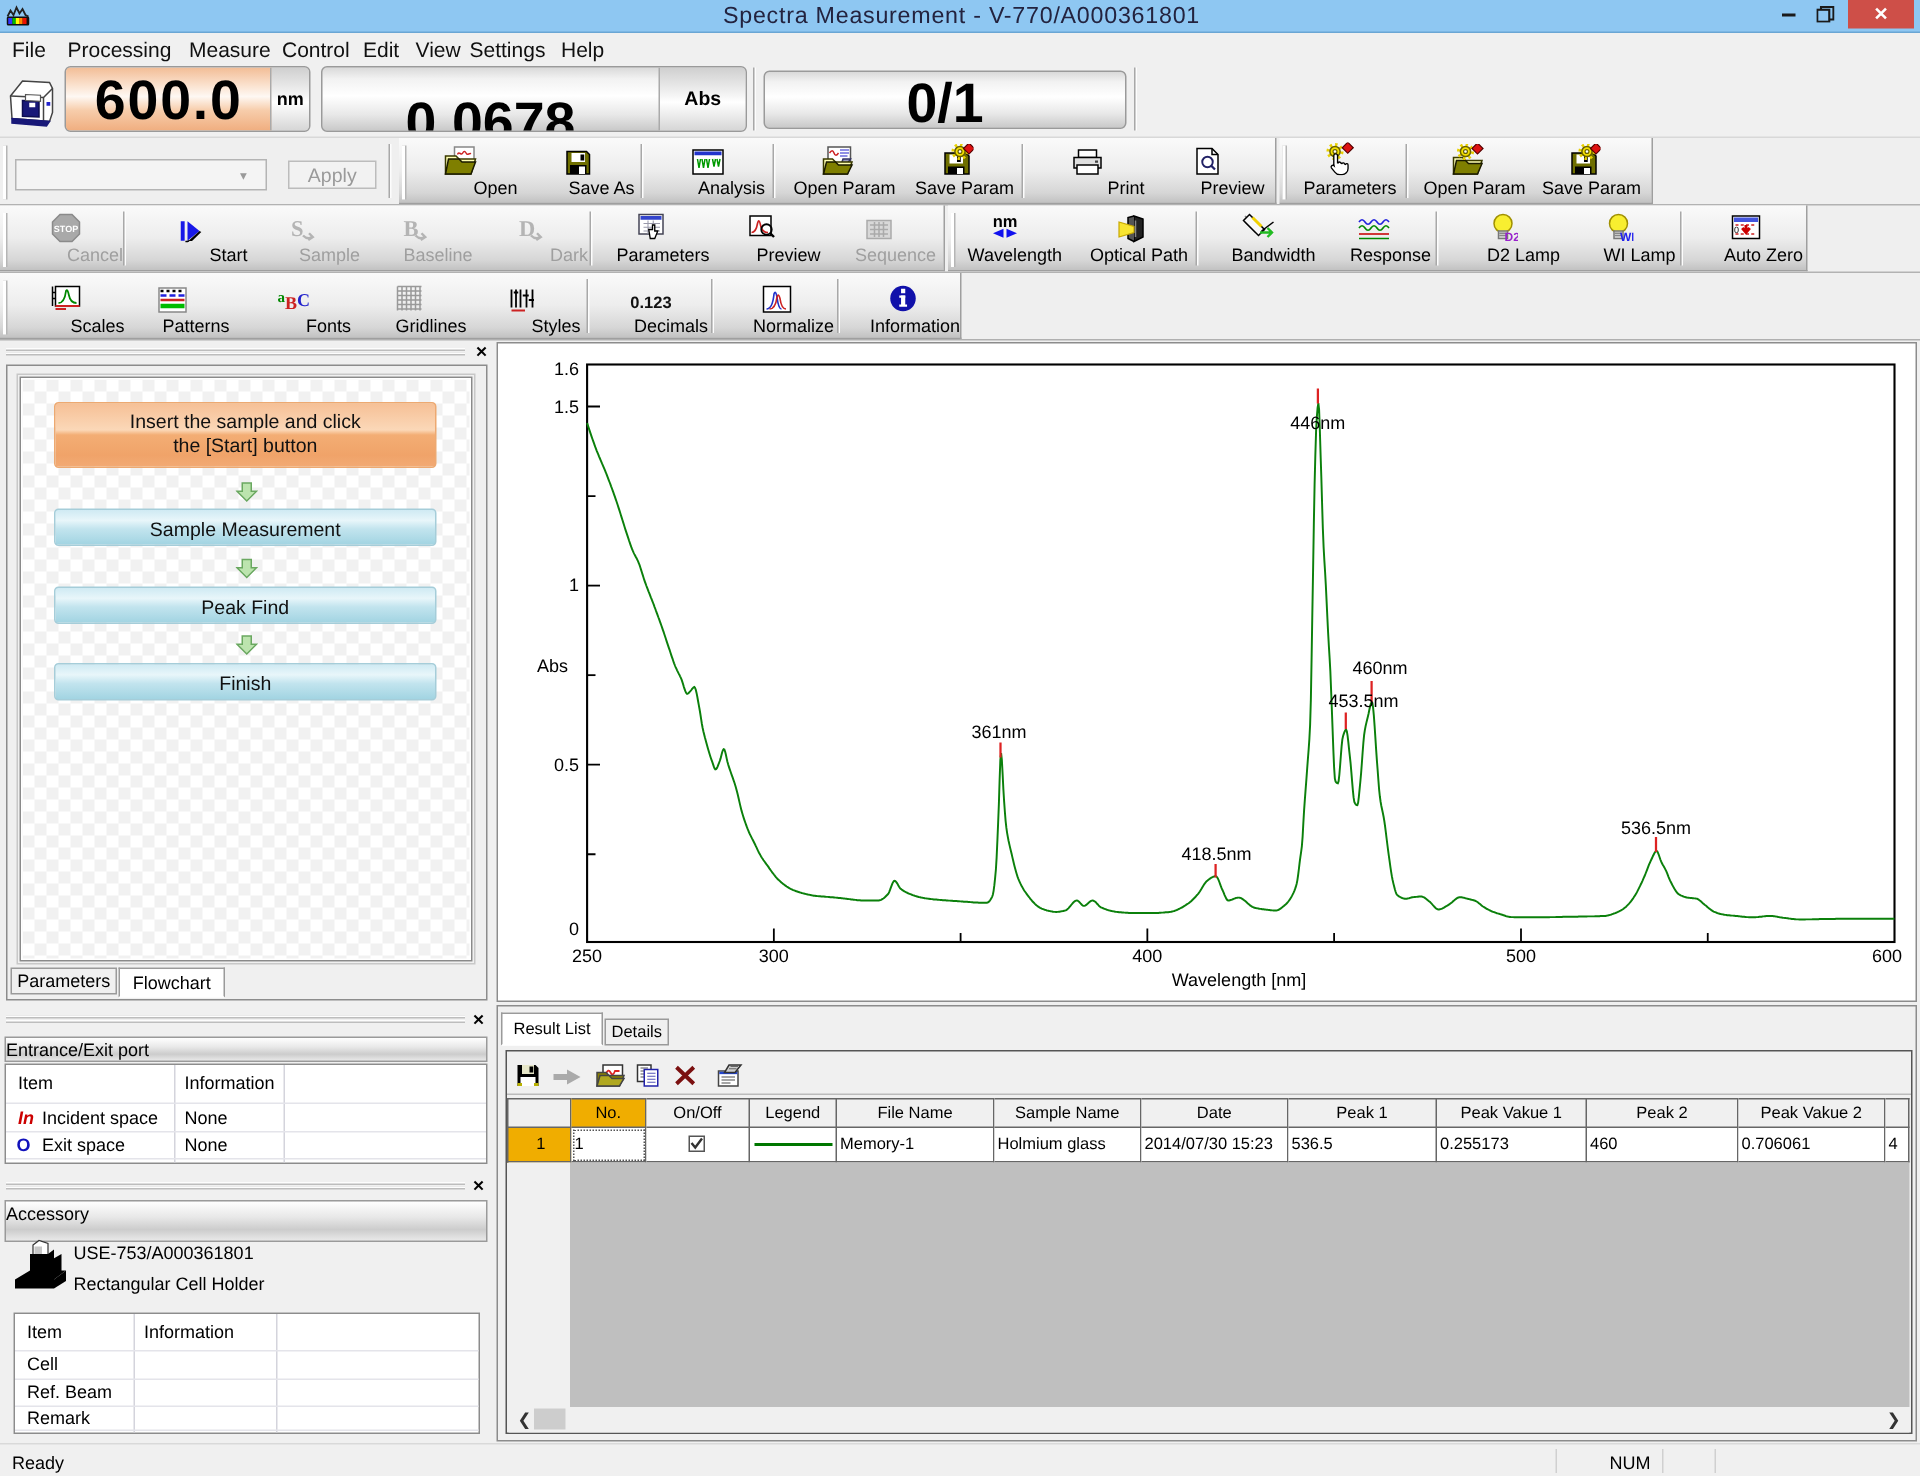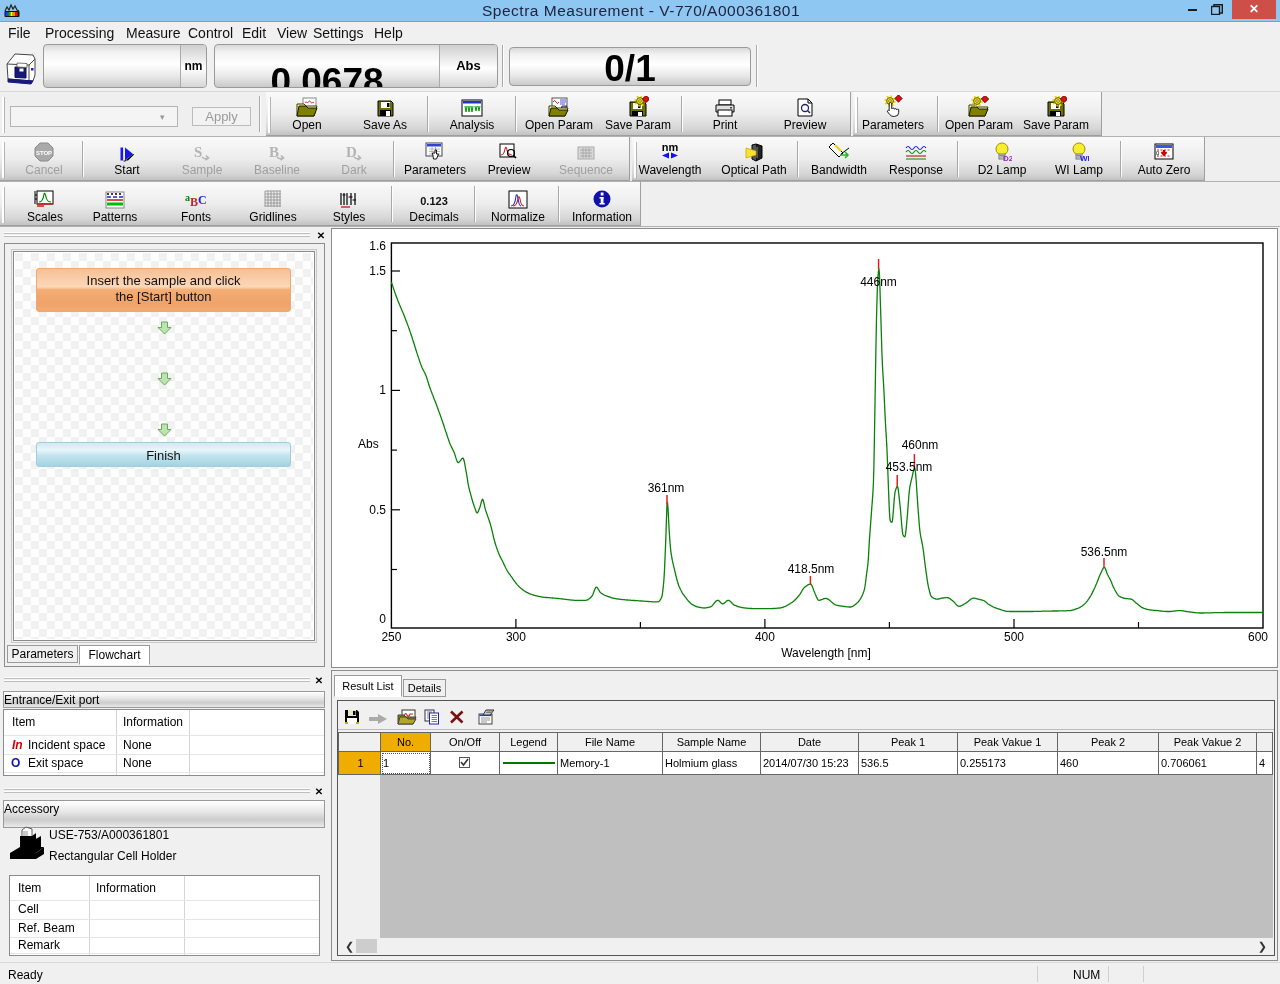--- a/index.html
+++ b/index.html
@@ -33,21 +33,21 @@
 #wl-box .val { background:linear-gradient(180deg,#f2bd96 0%,#fbe4d2 30%,#fef8f3 46%,#f7cdab 68%,#f0ae80 100%); }
 
 
 .tbrow { position:absolute; left:0; width:1280px; background:#efefef; }
 .tband { position:absolute; top:0; height:100%;
   background:linear-gradient(180deg,#fafafa 0%,#ededed 50%,#d6d6d6 85%,#c2c2c2 100%);
   border-right:1px solid #9f9f9f; border-bottom:1px solid #9f9f9f; }
 .tb { position:absolute; text-align:center; font-size:12px; color:#000; }
 #trow3 .tb { top:5px !important; }
 .tb .ic { height:22px; display:flex; align-items:flex-end; justify-content:center; }
-.tb .lb { margin-top:1px; white-space:nowrap; }
+.tb .lb { margin-top:1px; white-space:nowrap;text-align:right; }
 .tb.dis { color:#9f9f9f; }
 .tsep { position:absolute; top:4px; width:2px; height:36px;
   border-left:1px solid #a8a8a8; border-right:1px solid #fdfdfd; }
 .tgrip { position:absolute; left:2px; top:4px; width:3px; height:36px;
   border-left:2px solid #fff; background:#b5b5b5; }
 
 
 .grip2 { position:absolute; height:7px; }
 .grip2 i { display:block; height:2px; border-top:1px solid #fdfdfd; background:#bdbdbd; margin-bottom:1px; }
 .xbtn { position:absolute; width:12px; height:11px; font-size:10px; font-weight:bold;
@@ -143,20 +143,23 @@
     <path d="M2 13 L10 3 L28 4 L30 8 L30 24 L28 30 L3 28 Z" fill="#fff" stroke="#444" stroke-width="1"></path>
     <path d="M2 13 L24 14 L30 8" fill="none" stroke="#444" stroke-width="1"></path>
     <path d="M24 14 L24 30" fill="none" stroke="#444" stroke-width="1"></path>
     <path d="M3 28 L3 31 L26 33 L28 30 Z" fill="#181878" stroke="#181878"></path>
     <path d="M10 16 L21 16.5 L21 27 L10 26.5 Z" fill="#181878" stroke="#0c0c50"></path>
     <path d="M12 12 L22 12.5 L22 16.5 L12 16 Z" fill="#fff" stroke="#555" stroke-width="0.8"></path>
     <rect x="14.5" y="17.5" width="4" height="3" fill="#fff"></rect>
     <rect x="26" y="17" width="2.5" height="2.5" fill="#2222cc"></rect>
   </svg>
   <div class="disp-box" id="wl-box" style="left:43px;top:2px;width:164px;height:44px">
+    <div class="val abs" style="left:0;top:0;width:137px;height:42px;">
+      <div class="disp-num" style="margin-top:1px;letter-spacing:1.2px">600.0</div>
+    </div>
     <div class="disp-unit" style="width:26px;line-height:42px">nm</div>
   </div>
   <div class="disp-box" style="left:214px;top:2px;width:284px;height:44px">
     <div class="disp-num" style="margin-top:16px;margin-right:58px">0.0678</div>
     <div class="disp-unit" style="width:58px;line-height:42px;font-size:13px">Abs</div>
   </div>
   <div class="tsep" style="left:502px;top:3px;height:42px"></div>
   <div class="tsep" style="left:756px;top:3px;height:42px"></div>
   <div class="disp-box" style="left:509px;top:5px;width:242px;height:39px">
     <div class="disp-num" style="margin-top:0px">0/1</div>
@@ -568,23 +571,25 @@
   </div>
 <div class="xbtn" style="left:315px;top:231px">✕</div>
 <div id="fc-panel">
   <div id="fc-inner">
       <div id="fc-checker"></div>
     </div>
   <div class="fc-btn fc-orange" style="top:24px;height:44px;padding-top:4px;line-height:16px">Insert the sample and click<br>the [Start] button</div>
   <svg class="fc-arrow" style="top:77px" viewBox="0 0 15 14">
       <path d="M4.5 1 H10.5 V6.5 H14 L7.5 13 L1 6.5 H4.5 Z" fill="#bce4ae" stroke="#6aa860" stroke-width="1"></path>
     </svg>
+  <div class="fc-btn fc-blue" style="top:95px">Sample Measurement</div>
   <svg class="fc-arrow" style="top:128px" viewBox="0 0 15 14">
       <path d="M4.5 1 H10.5 V6.5 H14 L7.5 13 L1 6.5 H4.5 Z" fill="#bce4ae" stroke="#6aa860" stroke-width="1"></path>
     </svg>
+  <div class="fc-btn fc-blue" style="top:147px">Peak Find</div>
   <svg class="fc-arrow" style="top:179px" viewBox="0 0 15 14">
       <path d="M4.5 1 H10.5 V6.5 H14 L7.5 13 L1 6.5 H4.5 Z" fill="#bce4ae" stroke="#6aa860" stroke-width="1"></path>
     </svg>
   <div class="fc-btn fc-blue" style="top:198px">Finish</div>
 </div>
 <div class="tabrow" style="left:0;top:644px">
   <div class="tab" style="left:7px;top:1px;width:71px;height:18px;line-height:17px">Parameters</div>
   <div class="tab act" style="left:79px;top:1px;width:71px;height:20px;line-height:19px">Flowchart</div>
 </div>
 

